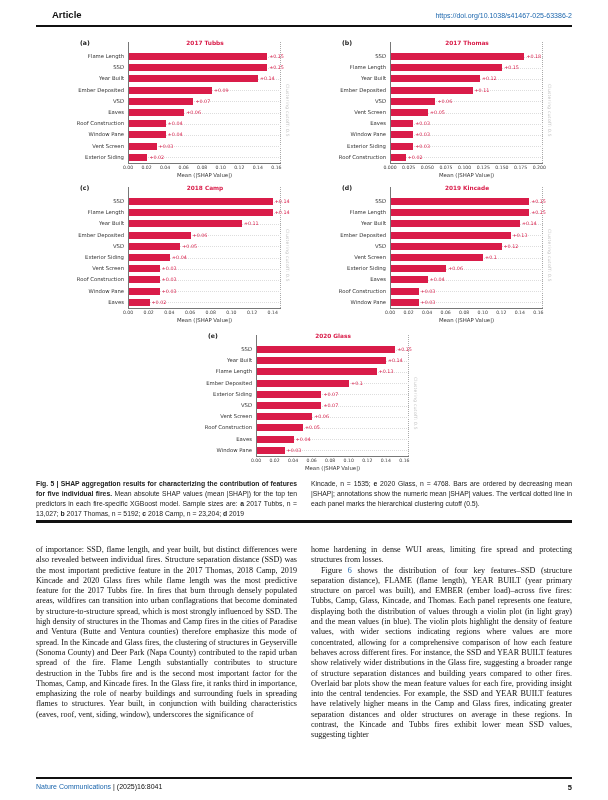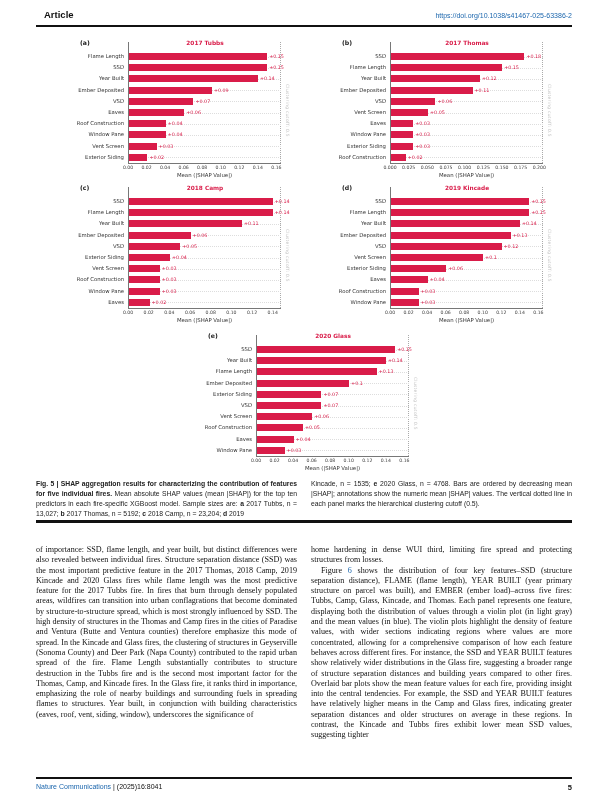--- a/index.html
+++ b/index.html
@@ -1,21 +1,21 @@
 <!DOCTYPE html>
 <html><head>
 <meta charset="utf-8">
 <style>
   * { margin:0; padding:0; box-sizing:border-box; }
   html,body { background:#ffffff; }
   .page { position:relative; width:608px; height:800px; background:#fff; overflow:hidden;
           font-family:"Liberation Sans", sans-serif; color:#111; }
 
   
-  .header { position:absolute; top:9px; left:44px; right:36px; display:flex;
+  .header { position:absolute; top:9px; left:52px; right:36px; display:flex;
             justify-content:space-between; align-items:baseline; }
   .article { font-weight:bold; font-size:9.5px; color:#111; }
   .doi { font-size:7px; color:#1b66ad; text-decoration:none; }
   .rule { position:absolute; left:36px; right:36px; background:#111; }
   .rule-header { top:25px; height:2px; }
   .rule-mid { top:520px; height:2.5px; }
   .rule-footer { top:777px; height:2px; }
 
   
   .panel { position:absolute; width:254px; display:flex; font-family:"DejaVu Sans", sans-serif; }
@@ -407,21 +407,21 @@
     <div class="col"><span>Kincade, n = 1535; </span><span class="cb">e</span><span> 2020 Glass, n = 4768. Bars are ordered by decreasing mean |SHAP|; annotations show the numeric mean |SHAP| values. The vertical dotted line in each panel marks the hierarchical clustering cutoff (0.5).</span></div>
   </div>
 
   <div class="rule rule-mid"></div>
 
   <div class="bodytext">
     <div class="col">
       <p>of importance: SSD, flame length, and year built, but distinct differences were also revealed between individual fires. Structure separation distance (SSD) was the most important predictive feature in the 2017 Thomas, 2018 Camp, 2019 Kincade and 2020 Glass fires while flame length was the most predictive feature for the 2017 Tubbs fire. In fires that burn through densely populated areas, wildfires can transition into urban conflagrations that become dominated by structure-to-structure spread, which is most strongly influenced by SSD. The high density of structures in the Thomas and Camp fires in the cities of Paradise and Ventura (Butte and Ventura counties) therefore emphasize this mode of spread. In the Kincade and Glass fires, the clustering of structures in Geyserville (Sonoma County) and Deer Park (Napa County) contributed to the rapid urban spread of the fire. Flame Length substantially contributes to structure destruction in the Tubbs fire and is the second most important factor for the Thomas, Camp, and Kincade fires. In the Glass fire, it ranks third in importance, emphasizing the role of nearby buildings and surrounding fuels in spreading flames to structures. Year built, in conjunction with building characteristics (eaves, roof, vent, siding, window), underscores the significance of</p>
     </div>
     <div class="col">
-      <p>home hardening in dense WUI third, limiting fire spread and protecting structures from losses.</p>
+      <p>home hardening in dense WUI areas, limiting fire spread and protecting structures from losses.</p>
       <p class="indent"><span>Figure </span><a class="figlink" href="#">6</a><span> shows the distribution of four key features–SSD (structure separation distance), FLAME (flame length), YEAR BUILT (year primary structure on parcel was built), and EMBER (ember load)–across five fires: Tubbs, Camp, Glass, Kincade, and Thomas. Each panel represents one feature, displaying both the distribution of values through a violin plot (in light gray) and the mean values (in blue). The violin plots highlight the density of feature values, with wider sections indicating regions where values are more concentrated, allowing for a comprehensive comparison of how each feature behaves across different fires. For instance, the SSD and YEAR BUILT features show relatively wider distributions in the Glass fire, suggesting a broader range of structure separation distances and building years compared to other fires. Overlaid bar plots show the mean feature values for each fire, providing insight into the central tendencies. For example, the SSD and YEAR BUILT features have relatively higher means in the Camp and Glass fires, indicating greater separation distances and older structures on average in these regions. In contrast, the Kincade and Tubbs fires exhibit lower mean SSD values, suggesting tighter</span></p>
     </div>
   </div>
 
   <div class="rule rule-footer"></div>
   <div class="footer">
     <span><a class="jlink" href="#">Nature Communications</a><span> | (2025)16:8041</span></span>
     <span class="pagenum">5</span>
   </div>
 

